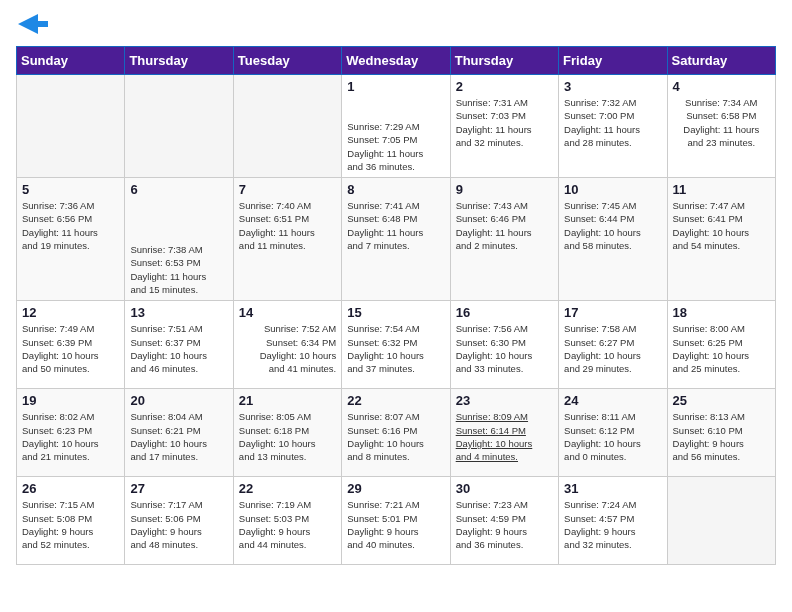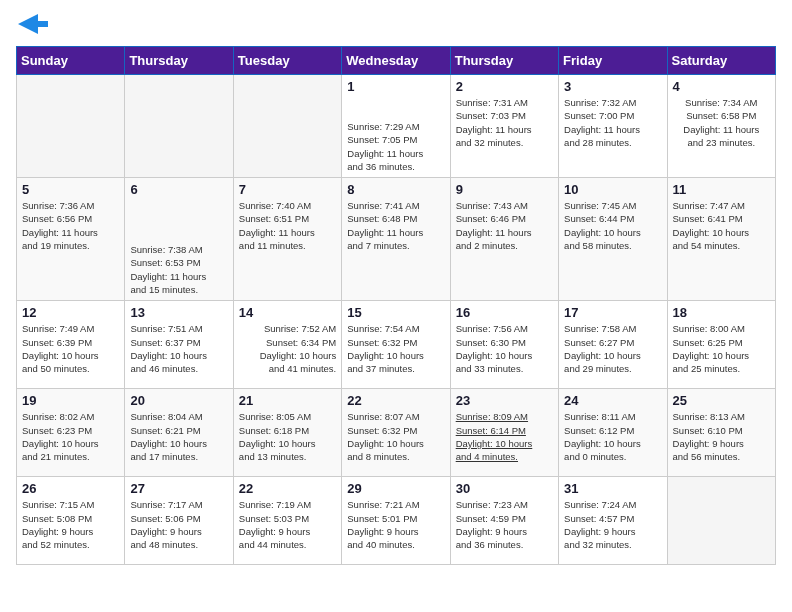--- a/index.html
+++ b/index.html
@@ -272,21 +272,21 @@
         <td>
           <span class="day-num">21</span>
           <div class="day-info" style="white-space: pre-line;">Sunrise: 8:05 AM
 Sunset: 6:18 PM
 Daylight: 10 hours
 and 13 minutes.</div>
         </td>
         <td>
           <span class="day-num">22</span>
           <div class="day-info" style="white-space: pre-line;">Sunrise: 8:07 AM
-Sunset: 6:32 PM
+Sunset: 6:16 PM
 Daylight: 10 hours
 and 8 minutes.</div>
         </td>
         <td>
           <span class="day-num">23</span>
           <div class="day-info" style="white-space: pre-line; text-decoration: underline;">Sunrise: 8:09 AM
 Sunset: 6:14 PM
 Daylight: 10 hours
 and 4 minutes.</div>
         </td>

